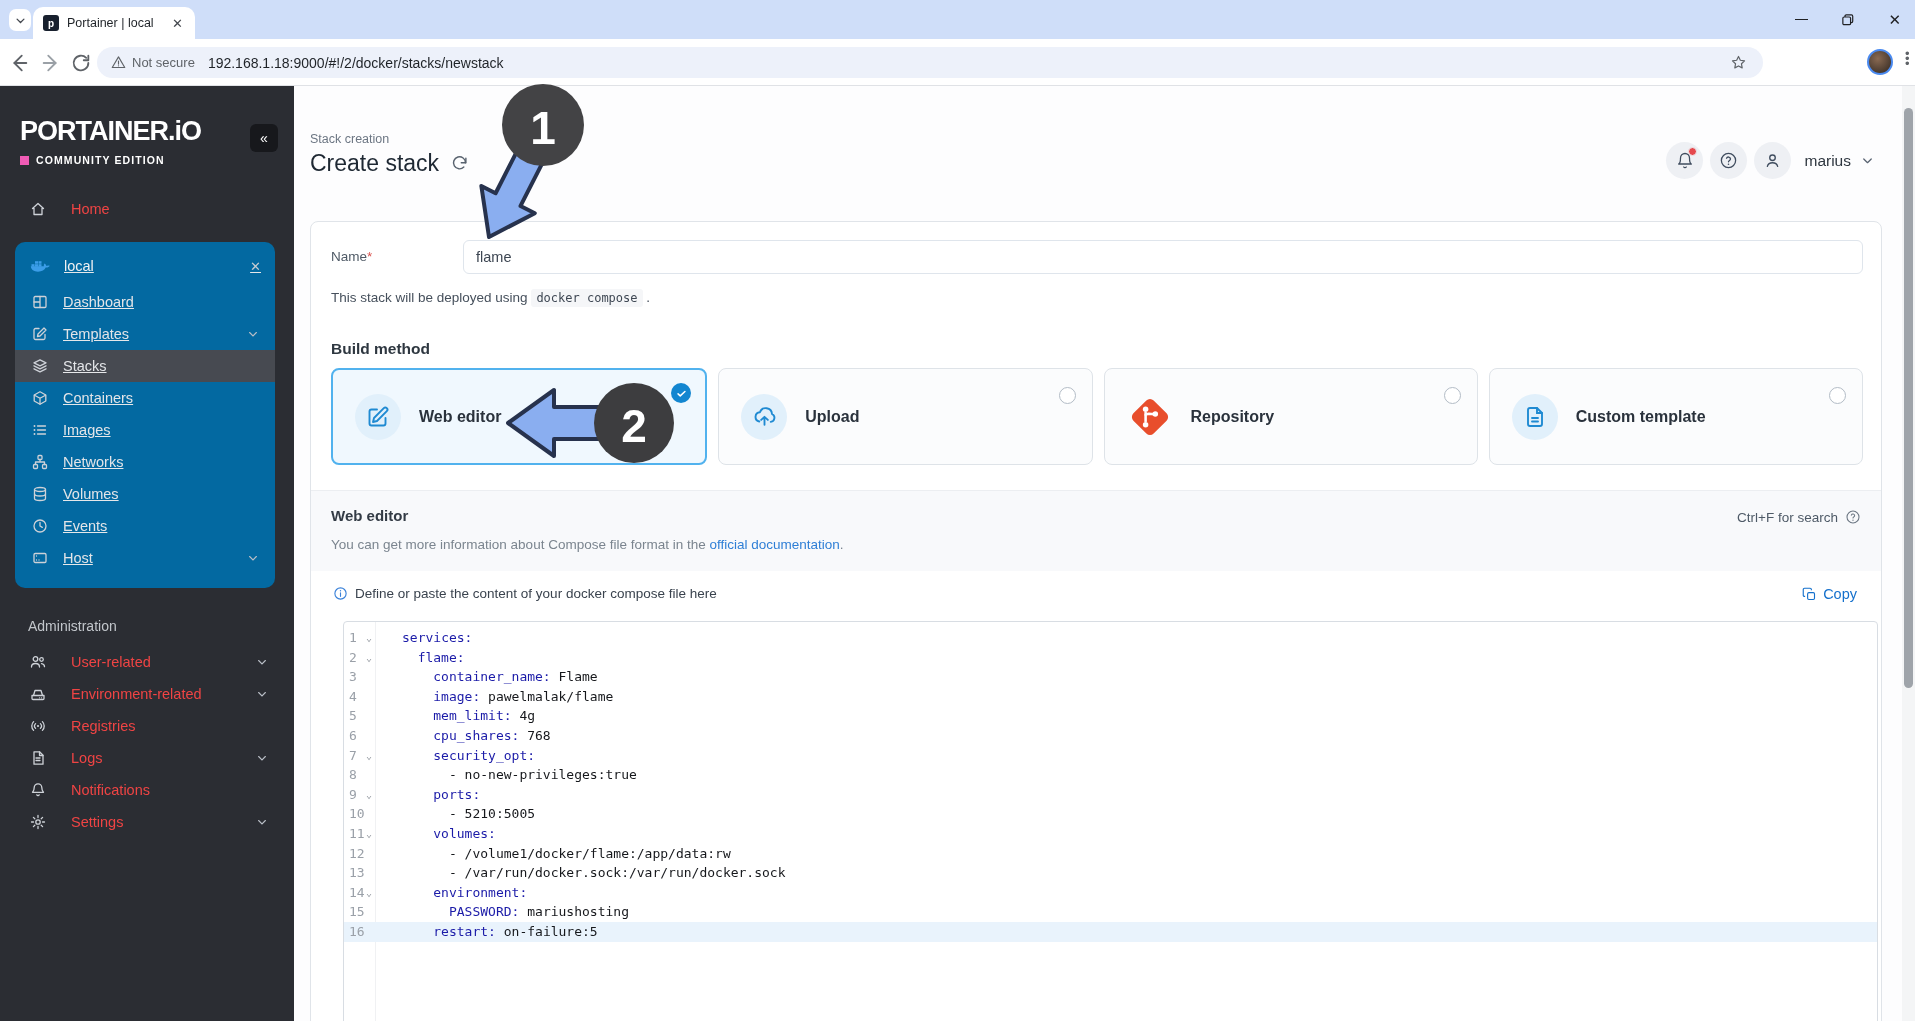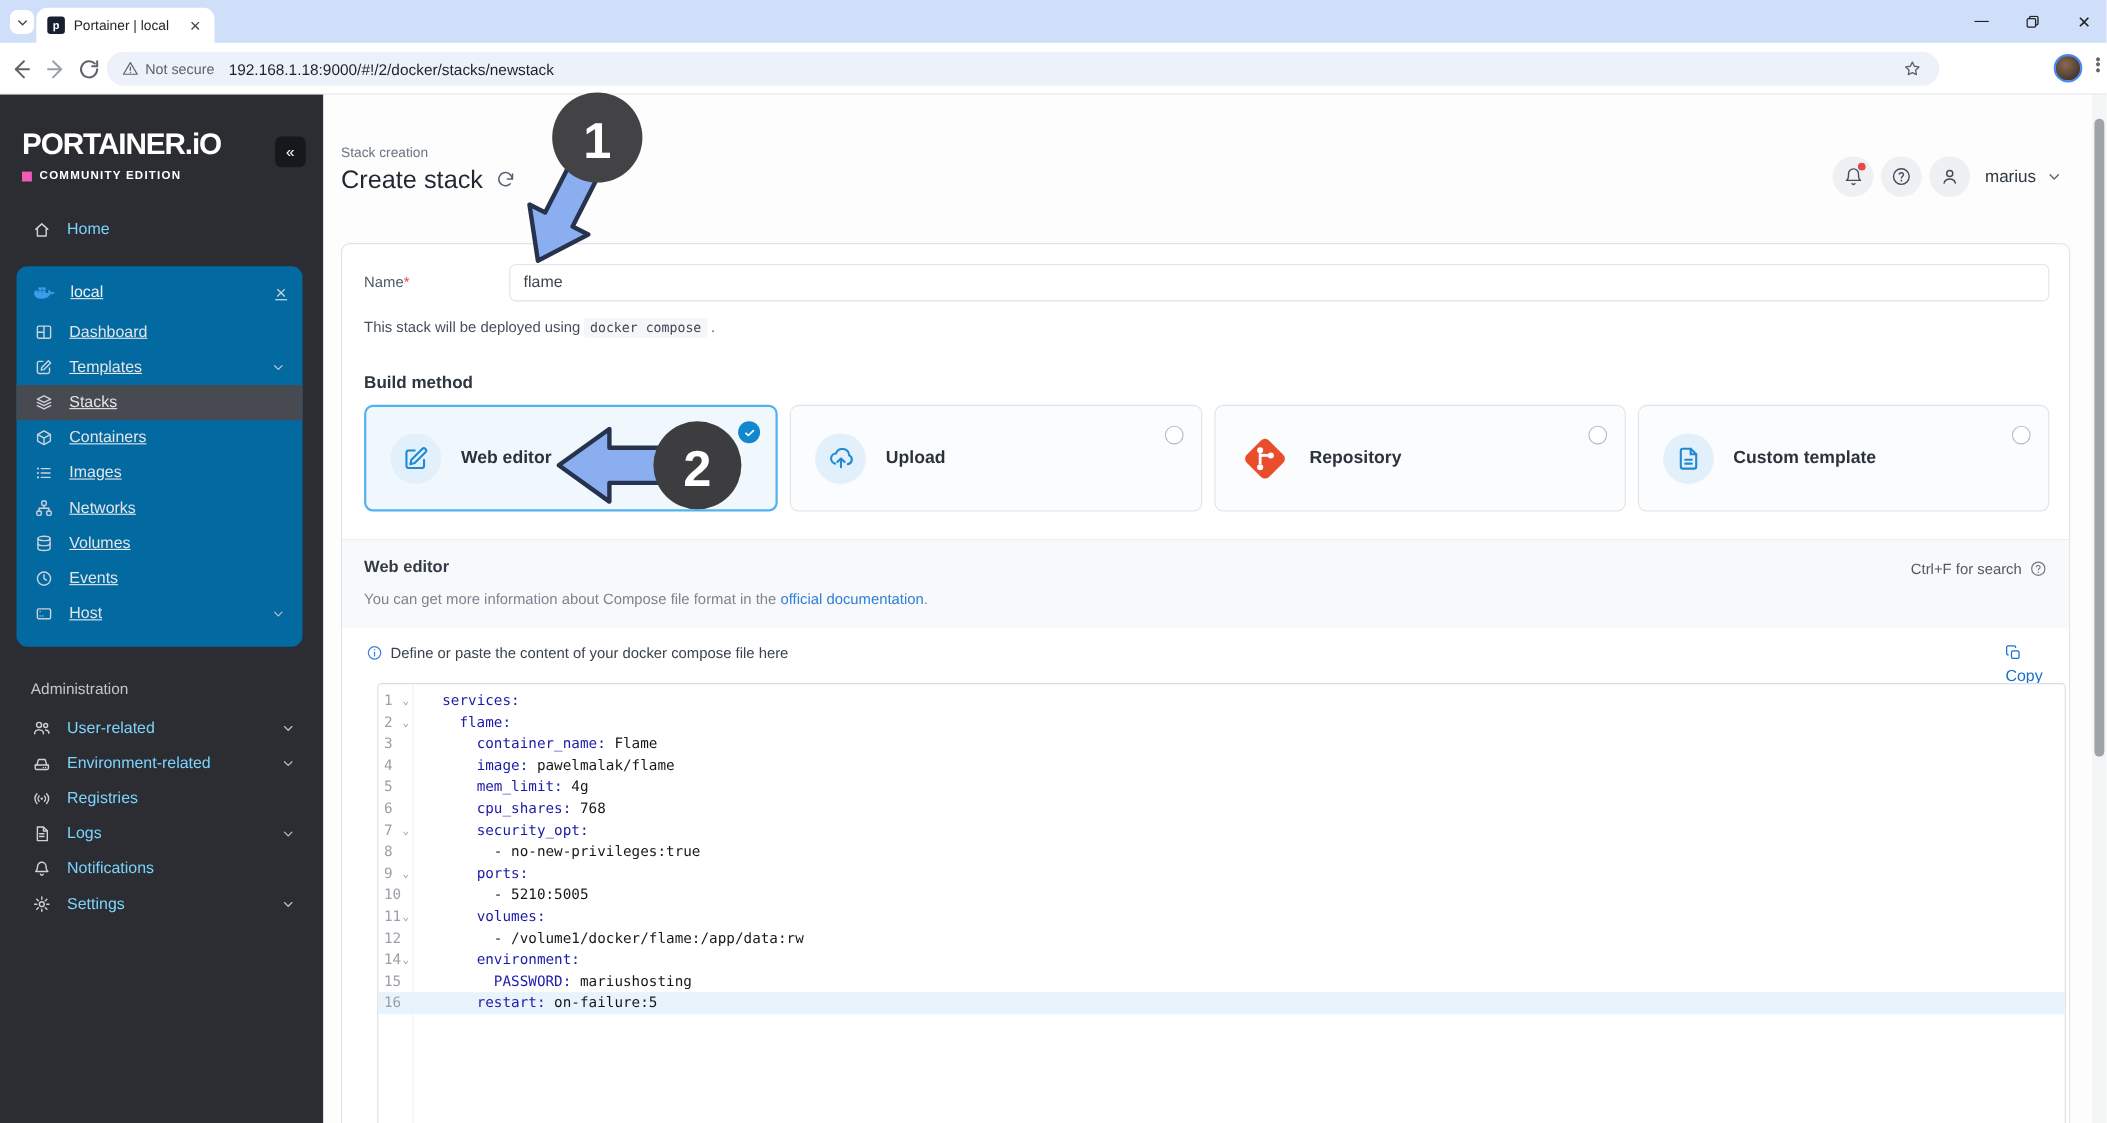--- a/index.html
+++ b/index.html
@@ -33,22 +33,22 @@
   .dots3 { position:absolute; right:6px; top:12px; width:4px; color:#5f6368; font-size:13px; line-height:5px; letter-spacing:0; }
 
   
   .sidebar { position:absolute; top:86px; left:0; width:294px; bottom:0; background:#2b2d33; color:#e6e8ea; }
   .logo { margin:30px 0 0 20px; font-size:27px; font-weight:800; letter-spacing:-1px; color:#fff; }
   .collapse-btn { position:absolute; right:16px; top:38px; width:28px; height:28px; background:#17181c;
     color:#fff; border-radius:6px; display:flex; align-items:center; justify-content:center; font-size:14px; }
   .edition { margin:7px 0 0 20px; display:flex; align-items:center; gap:7px;
     font-size:10.5px; font-weight:bold; letter-spacing:1.1px; color:#fff; }
   .pink-sq { width:9px; height:9px; display:inline-block; }
-  .side-item { display:flex; align-items:center; gap:15px; height:34px; padding-left:30px;
-    font-size:14.5px; color:#7dd3fc; cursor:pointer; }
+  .side-item { display:flex; align-items:center; gap:25px; height:34px; padding-left:30px;
+    font-size:14.5px; color:#ef4444; cursor:pointer; }
   .side-item svg { flex:none; }
   .home-item { margin-top:26px; }
   .env-box { margin:16px 19px 0 15px; background:#0369a1; border-radius:10px; padding:6px 0 14px;text-decoration:underline; }
   .env-head { display:flex; align-items:center; gap:14px; padding:10px 14px 12px 15px; font-size:14.5px; color:#f0f1f3; }
   .env-close { margin-left:auto; color:#c9cdd2; font-size:13px; }
   .env-item { display:flex; align-items:center; gap:15px; height:32px; padding-left:17px;
     font-size:14.5px; color:#e3e5e8; cursor:pointer; }
   .env-item.selected { background:#474a51; }
   .chev { margin-left:auto; margin-right:16px; color:#b9bec6; }
   .admin-heading { margin:30px 0 12px 28px; font-size:14px; color:#c2c6cb; }
@@ -93,22 +93,22 @@
 
   .we-band { position:absolute; top:268px; left:0; right:0; height:81px; background:#f8f9fb;
     border-top:1px solid #eceef1; }
   .we-title { position:absolute; left:20px; top:16px; font-size:15px; font-weight:600; color:#333b45; }
   .we-desc { position:absolute; left:20px; top:46px; font-size:13.5px; color:#7b858f; }
   .link { color:#2f7fd6; }
   .we-hint { position:absolute; right:20px; top:18px; font-size:13.5px; color:#4e5a67;
     display:flex; align-items:center; gap:7px; }
   .instr-row { position:absolute; top:364px; left:22px; right:6px; height:24px; }
   .instr-left { display:flex; align-items:center; gap:7px; font-size:13.5px; color:#3a434e; }
-  .copy-btn { position:absolute; right:18px; top:0; display:flex; gap:6px;
-    font-size:14.5px; color:#1470cc; cursor:pointer;flex-direction:column; }
+  .copy-btn { position:absolute; right:18px; top:0; display:flex; align-items:center; gap:6px;
+    font-size:14.5px; color:#1470cc; cursor:pointer; }
 
   
   .editor { position:absolute; top:399px; left:32px; right:3px; bottom:0; border:1px solid #d8dde3;
     border-radius:4px; background:#fff; font-family:"DejaVu Sans Mono",monospace; font-size:13px;
     padding-top:6px; overflow:hidden; }
   .gutter-bg { position:absolute; left:0; top:0; bottom:0; width:32px; border-right:1px solid #f0f1f3; }
   .cm-line { display:flex; height:19.6px; line-height:19.6px; position:relative; }
   .cm-line.active { background:#e9f3fc; }
   .ln { width:18px; padding-left:5px; color:#9aa0a8; flex:none; }
   .fold { width:14px; color:#8d939b; font-size:10px; text-align:center; flex:none; }
@@ -533,20 +533,25 @@
     <span class="ln">11</span>
     <span class="fold">⌄</span>
     <span class="code" style="padding-left: calc(4ch + 26px);"><span class="k">volumes:</span><span class="v"></span></span>
   </div>
           <div class="cm-line">
     <span class="ln">12</span>
     <span class="fold"></span>
     <span class="code" style="padding-left: calc(6ch + 26px);"><span class="k"></span><span class="v">- /volume1/docker/flame:/app/data:rw</span></span>
   </div>
           <div class="cm-line">
+    <span class="ln">13</span>
+    <span class="fold"></span>
+    <span class="code" style="padding-left: calc(6ch + 26px);"><span class="k"></span><span class="v">- /var/run/docker.sock:/var/run/docker.sock</span></span>
+  </div>
+          <div class="cm-line">
     <span class="ln">14</span>
     <span class="fold">⌄</span>
     <span class="code" style="padding-left: calc(4ch + 26px);"><span class="k">environment:</span><span class="v"></span></span>
   </div>
           <div class="cm-line">
     <span class="ln">15</span>
     <span class="fold"></span>
     <span class="code" style="padding-left: calc(6ch + 26px);"><span class="k">PASSWORD:</span><span class="v"> mariushosting</span></span>
   </div>
           <div class="cm-line active">

